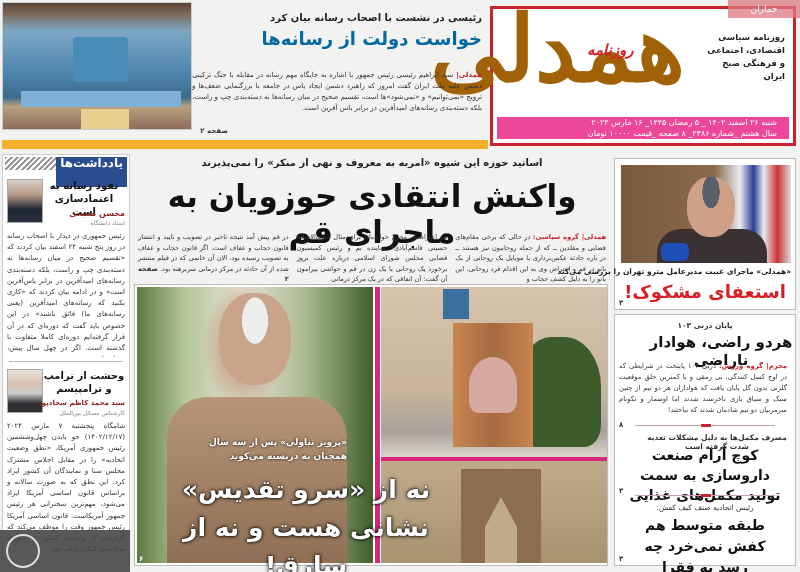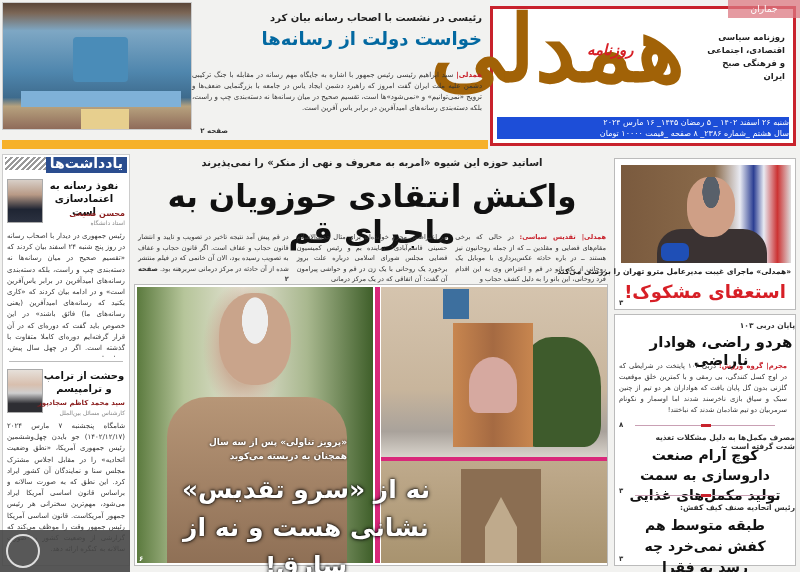--- a/index.html
+++ b/index.html
@@ -6,39 +6,39 @@
   html, body { width: 800px; height: 572px; overflow: hidden; background: #f2f2f0; }
   body { font-family: "DejaVu Sans", sans-serif; position: relative; direction: rtl; color: #1a1a1a; }
   .abs { position: absolute; }
 
   
   #masthead { left: 490px; top: 6px; width: 306px; height: 140px; border: 3px solid #c8222c; background: #fff; }
   #logo-word { left: 6px; top: 0; width: 210px; height: 120px; }
   #logo-word .big { position: absolute; right: 24px; top: -6px; font-size: 92px; font-weight: bold; color: #a16207; font-family: "DejaVu Serif", serif; line-height: 1; letter-spacing: -4px; }
   #logo-sub { position: absolute; left: 88px; top: 32px; font-size: 15px; font-style: italic; font-weight: bold; color: #d71f26; font-family: "DejaVu Serif", serif; }
   #tagline { right: 8px; top: 22px; width: 85px; font-size: 8.5px; line-height: 13px; font-weight: bold; color: #222; text-align: right; }
-  #dateline { left: 4px; right: 4px; bottom: 4px; height: 22px; background: #1d4ed8; color: #fff; font-size: 8px; line-height: 11px; padding: 0 0; text-align: right; }
+  #dateline { left: 4px; right: 4px; bottom: 4px; height: 22px; background: #ec4899; color: #fff; font-size: 8px; line-height: 11px; padding: 0 12px; text-align: right; }
   #watermark-top { right: 0; top: 0; width: 72px; height: 18px; background: rgba(220,120,130,0.75); color:#fff; font-size: 9px; text-align:center; line-height:18px; }
 
   
   #top-photo { left: 2px; top: 2px; width: 190px; height: 128px; background: linear-gradient(180deg,#5a4638 0%,#7b6656 8%,#7ea7c4 22%,#4f86ad 55%,#3e6b8d 75%,#b7a27e 82%,#8f6b5a 100%); border: 1px solid #ccc; overflow: hidden; }
   #top-photo .screen { position:absolute; left:70px; top:34px; width:55px; height:45px; background:#4a8cb8; border-radius: 4px; }
   #top-photo .table { position:absolute; left:18px; top:88px; width:160px; height:16px; background:#7fb1d8; }
   #top-photo .desk { position:absolute; left:78px; top:106px; width:48px; height:22px; background:#e7cf8e; }
   #top-kicker { right: 318px; top: 12px; font-size: 10px; color:#222; font-weight: bold; text-align: center; }
   #top-headline { right: 318px; top: 28px; font-size: 18px; font-weight: bold; color: #0369a1; }
   #top-body { right: 318px; top: 70px; width: 290px; font-size: 7px; line-height: 11px; color:#333; text-align: justify; }
   #top-body .src { color:#c8222c; font-weight:bold; }
   #top-page { right: 572px; top: 127px; font-size: 7px; font-weight: bold; color:#333; }
   #orange-bar { left: 2px; top: 140px; width: 486px; height: 9px; background: #f6b12a; }
 
   
   #left-col { left: 2px; top: 154px; width: 128px; height: 412px; background:#fff; border:1px solid #ccc; }
   #yad-head { top: 2px; right: 2px; left: 2px; height: 13px; background: repeating-linear-gradient(135deg,#999 0 2px,#fff 2px 4px); }
-  #yad-label { position:absolute; right:0; top:0; height:16px; background:#2a4d8f; color:#fff; font-size:14px; font-weight:bold; padding:0 4px; line-height:13px; }
+  #yad-label { position:absolute; right:0; top:0; height:30px; background:#2a4d8f; color:#fff; font-size:12px; font-weight:bold; padding:0 4px; line-height:13px; }
   .ed-photo { position:absolute; width:36px; height:44px; background: linear-gradient(180deg,#d8cfc8 0%,#b89a86 35%,#1f2533 70%,#2b3140 100%); border:1px solid #aaa; }
   .ed-title { position:absolute; font-size:10px; font-weight:bold; color:#111; text-align:center; line-height:13px; }
   .ed-author { position:absolute; font-size:8px; font-weight:bold; color:#8b1e1e; }
   .ed-role { position:absolute; font-size:6px; color:#888; }
   .ed-body { position:absolute; font-size:7px; line-height:11.2px; color:#333; text-align: justify; }
   #photo-credit { left: 0; top: 530px; width: 130px; height: 42px; background: rgba(70,70,70,0.9); color:#fff; font-size: 10px; line-height: 14px; padding: 6px 6px 0 0; }
   #photo-credit .circ { position:absolute; left:6px; top:4px; width:34px; height:34px; border:2px solid #ddd; border-radius:50%; }
   #photo-credit .t { position:absolute; left:44px; top:7px; text-align:left; direction:ltr; font-weight: bold; }
 
   
@@ -71,21 +71,21 @@
   
   #right-box1 { left: 614px; top: 158px; width: 182px; height: 152px; background:#fff; border:1px solid #bbb; }
   #r-photo { left: 6px; top: 6px; width: 170px; height: 98px; background: linear-gradient(90deg,#7a5a3e 0%,#8a6a4a 55%,#e8eaf2 70%,#2c3f93 78%,#e8eaf2 84%,#c33 92%,#ddd 100%); overflow:hidden; }
   #r-photo .head { position:absolute; left:66px; top:12px; width:48px; height:60px; background: radial-gradient(ellipse at 50% 25%,#58606a 0 25%,#cf9f86 26% 100%); border-radius: 45%; }
   #r-photo .body { position:absolute; left:36px; top:64px; width:110px; height:40px; background:#3a3232; border-radius: 24px 24px 0 0; }
   #r-photo .mic { position:absolute; left:40px; top:78px; width:28px; height:18px; background:#1f4fb6; border-radius:6px; }
   #r1-kicker { right: 4px; top: 108px; font-size: 7.5px; font-weight: bold; color:#222; white-space: nowrap; }
   #r1-headline { left: 0; right: 0; top: 122px; text-align: center; font-size: 18px; font-weight: bold; color:#d71f26; }
 
   #right-box2 { left: 614px; top: 314px; width: 182px; height: 252px; background:#fff; border:1px solid #bbb; }
-  .r-kicker { position:absolute; left:0; right:0; font-size:7.5px; font-weight:bold; color:#333; }
+  .r-kicker { position:absolute; left:0; right:0; text-align:center; font-size:7.5px; font-weight:bold; color:#333; }
   .r-head { position:absolute; left:0; right:0; text-align:center; font-weight:bold; color:#111; }
   #r2-body { right: 8px; top: 46px; width: 168px; font-size: 6.8px; line-height: 11px; color:#333; text-align: justify; }
   #r2-body .src { color:#c8222c; font-weight:bold; }
   .r-div { position:absolute; left:20px; right:20px; height:1px; background:#c9a0b4; }
   .r-div-dot { position:absolute; left:86px; width:10px; height:3px; background:#c8222c; }
 </style>
 </head>
 <body>
 
 <div id="masthead" class="abs">
@@ -140,21 +140,21 @@
 </div>
 
 <div id="photo-credit" class="abs">
   <span class="circ"></span>
 </div>
 
 <div id="main-kicker" class="abs">اساتید حوزه این شیوه «امربه به معروف و نهی از منکر» را نمی‌پذیرند</div>
 <div id="main-headline" class="abs">واکنش انتقادی حوزویان به ماجرای قم</div>
 <div id="main-body" class="abs">
   <div class="col">
-    <span class="src">همدلی| تقدیس سیاسی:</span>
+    <span class="src">همدلی| گروه سیاسی:</span>
     <span>در حالی که برخی مقام‌های قضایی و مقلدین ــ که از جمله روحانیون نیز هستند ــ در باره حادثه عکس‌برداری با موبایل یک روحانی از یک بانو در قم و اعتراض وی به این اقدام فرد روحانی، این بانو را به دلیل کشف حجاب و</span>
   </div>
   <div class="col">نیز اعتراضش مجرم خوانده‌اند برای مثال حجت‌الاسلام حسینی قاسم‌آبادی* نماینده بم و رئیس کمیسیون قضایی مجلس شورای اسلامی درباره علت بروز برخورد یک روحانی با یک زن در قم و حواشی پیرامون آن گفت: آن اتفاقی که در یک مرکز درمانی</div>
   <div class="col">
     <span>در قم پیش آمد نتیجه تاخیر در تصویب و تایید و انتشار قانون حجاب و عفاف است. اگر قانون حجاب و عفاف به تصویب رسیده بود، الان آن خانمی که در فیلم منتشر شده از آن حادثه در مرکز درمانی سربرهنه بود.</span>
     <b>صفحه ۲</b>
   </div>
 </div>
 
 <div id="photo-wrap" class="abs">
@@ -204,16 +204,16 @@
   <span class="pg-mark" style="left:4px;top:106px;">۸</span>
   <div class="r-div" style="top:110px;"></div>
   <div class="r-div-dot" style="top:109px;"></div>
 
   <div class="r-kicker" style="top:118px;padding-left:24px;">مصرف مکمل‌ها به دلیل مشکلات تغذیه شدت گرفته است</div>
   <div class="r-head" style="top:130px;font-size:14px;line-height:20px;padding:0 6px;">کوچ آرام صنعت داروسازی به سمت تولید مکمل‌های غذایی</div>
   <span class="pg-mark" style="left:4px;top:172px;">۳</span>
   <div class="r-div" style="top:180px;"></div>
   <div class="r-div-dot" style="top:179px;"></div>
 
-  <div class="r-kicker" style="top:188px;font-weight:bold;">رئیس اتحادیه صنف کیف کفش:</div>
+  <div class="r-kicker" style="top:188px;font-weight:normal;">رئیس اتحادیه صنف کیف کفش:</div>
   <div class="r-head" style="top:200px;font-size:14px;line-height:21px;padding:0 14px;">طبقه متوسط هم کفش نمی‌خرد چه رسد به فقرا</div>
   <span class="pg-mark" style="left:4px;bottom:2px;">۳</span>
 </div>
 
 </body></html>

